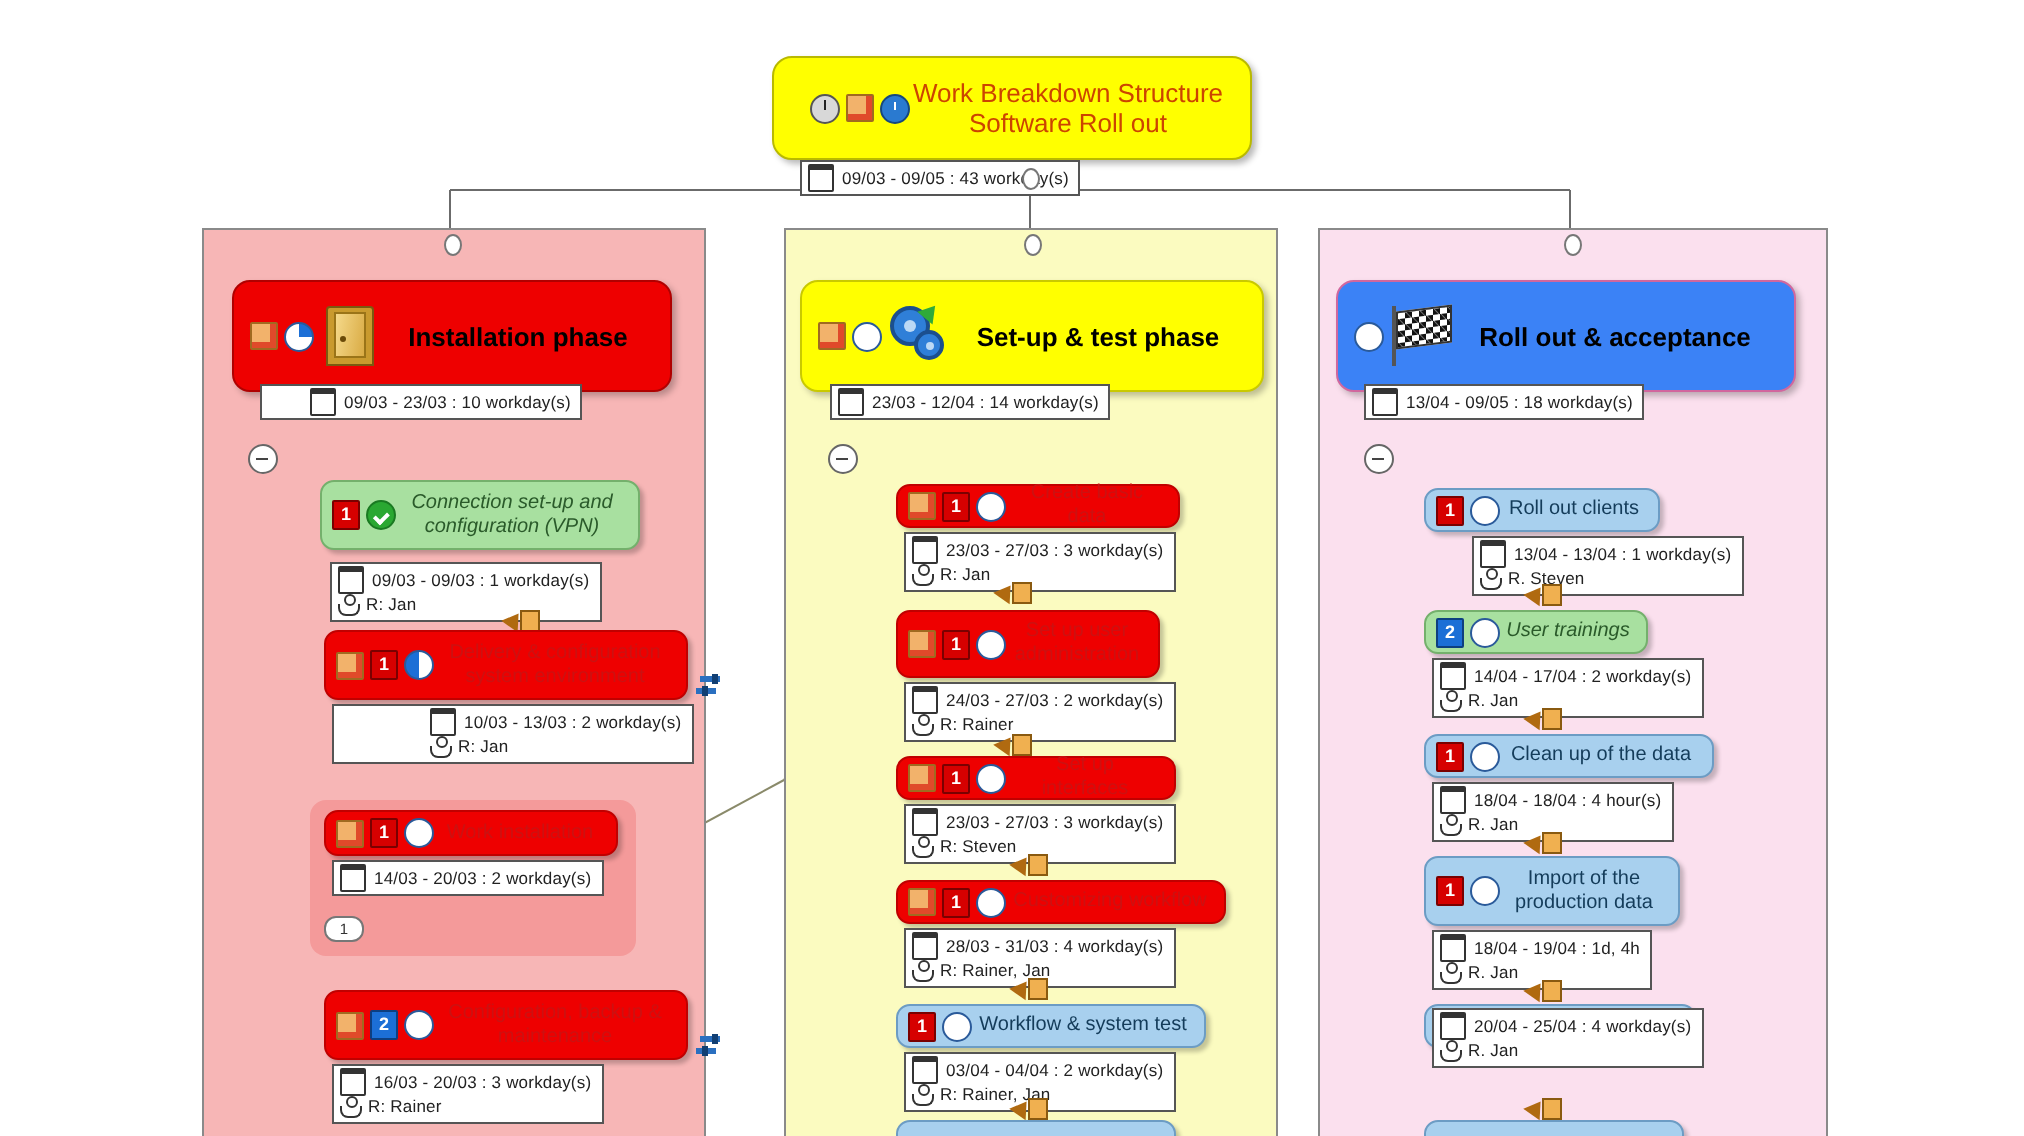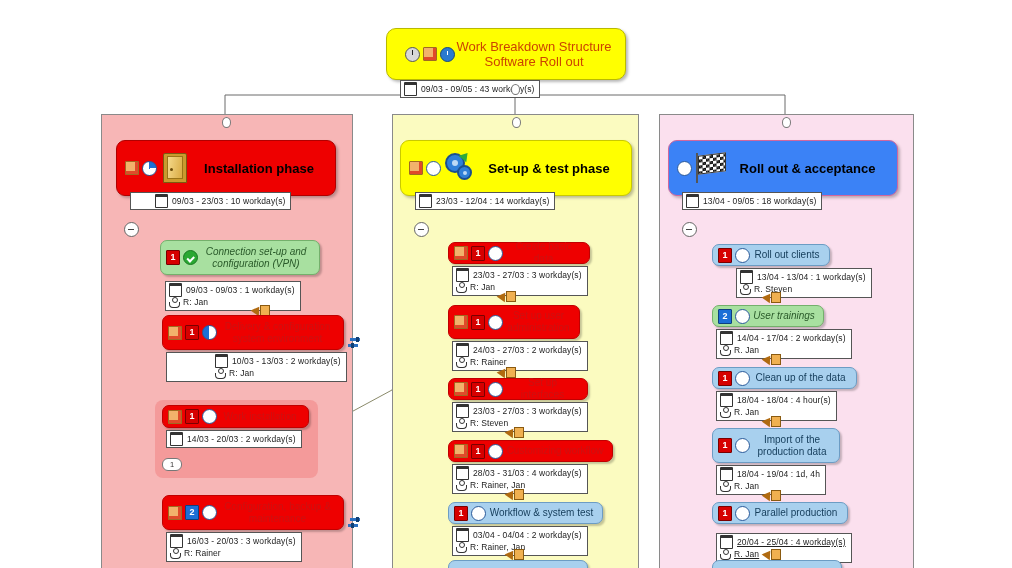--- a/index.html
+++ b/index.html
@@ -583,21 +583,21 @@
       <i class="bx"></i>
     </div>
 
   <div class="task task-blue" style="left:712px;top:502px;width:136px;height:22px;">
     <div class="badges">
       <span class="ic ic-prio">1</span>
       <span class="ic ic-prog zero"></span>
     </div>
     <div class="lbl">Parallel production</div>
   </div>
-  <div class="infobox" style="left:716px;top:533px;text-decoration:underline;">
+  <div class="infobox" style="left:716px;top:504px;">
     <div class="inforow">
         <span class="ic ic-cal"></span>
       <span class="txt">20/04 - 25/04 : 4 workday(s)</span>
       </div>
     <div class="inforow">
         <span class="ic ic-person"></span>
       <span class="txt">R. Jan</span>
       </div>
   </div>
   <div class="ic-dep" style="position:absolute;left:763px;top:548px;">

